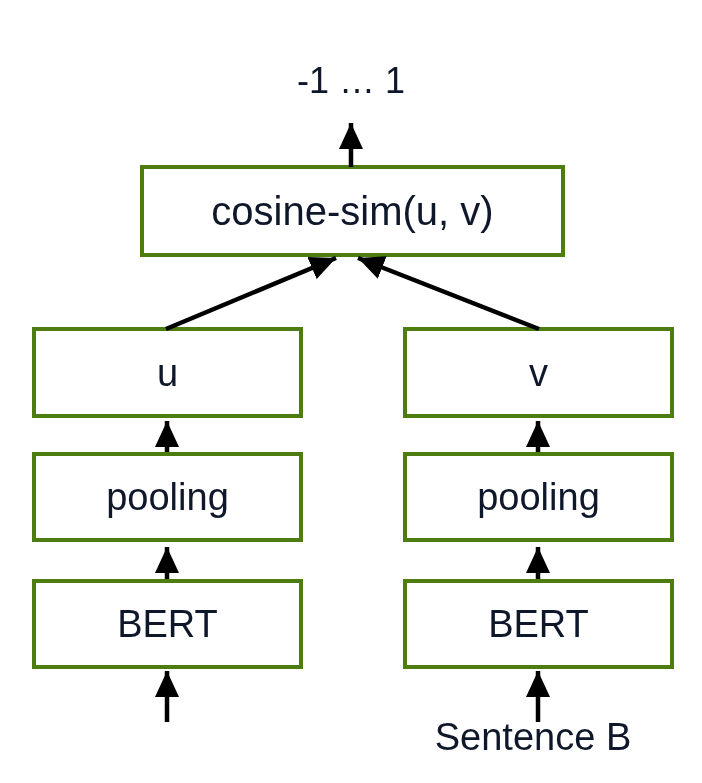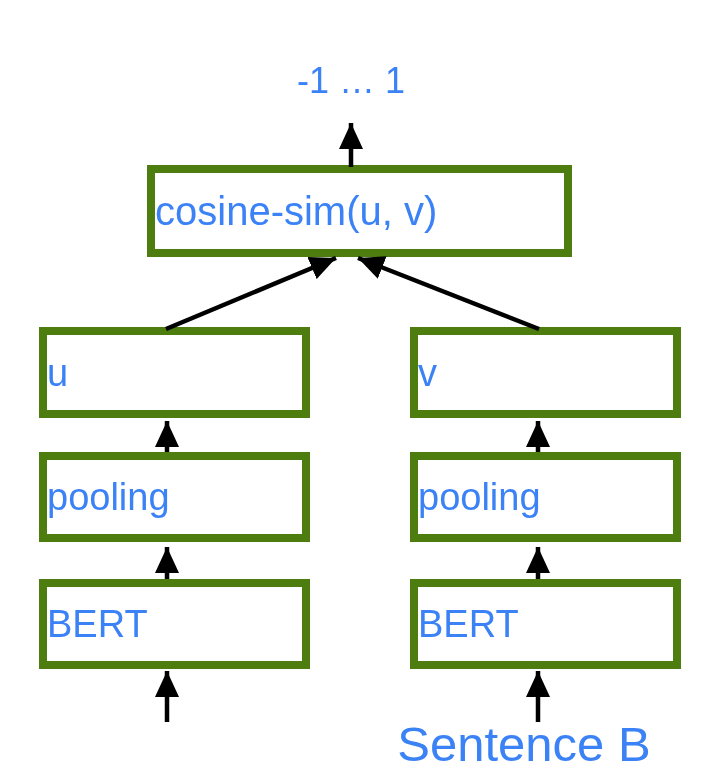--- a/index.html
+++ b/index.html
@@ -6,50 +6,50 @@
     margin: 0;
     padding: 0;
     background: #ffffff;
   }
   .canvas {
     position: relative;
     width: 702px;
     height: 783px;
     background: #ffffff;
     font-family: "Liberation Sans", sans-serif;
-    color: #3b82f6;
+    color: #0f172a;
     overflow: hidden;
   }
   .box {
     position: absolute;
     box-sizing: border-box;
-    border: 8px solid #4d7c0f;
+    border: 4px solid #4d7c0f;
     background: #ffffff;
     display: flex;
     align-items: center;
+    justify-content: center;
     font-size: 38px;
     line-height: 1;
-    margin-left: 7px;
   }
   .box-cosine   { left: 140px; top: 165px; width: 425px; height: 92px; font-size: 40px; }
   .box-u        { left: 32px;  top: 327px; width: 271px; height: 91px; }
   .box-v        { left: 403px; top: 327px; width: 271px; height: 91px; }
   .box-pool-l   { left: 32px;  top: 452px; width: 271px; height: 90px; }
   .box-pool-r   { left: 403px; top: 452px; width: 271px; height: 90px; }
   .box-bert-l   { left: 32px;  top: 579px; width: 271px; height: 90px; }
   .box-bert-r   { left: 403px; top: 579px; width: 271px; height: 90px; }
   .free-label {
     position: absolute;
     text-align: center;
     line-height: 1.15;
     white-space: nowrap;
   }
   .label-output     { left: 201px; top: 60px;  width: 300px; font-size: 36px; }
   .label-sentence-a { left: 10px;  top: 716px; width: 300px; font-size: 38px; }
-  .label-sentence-b { left: 374px; top: 716px; width: 300px; font-size: 49px; }
+  .label-sentence-b { left: 383px; top: 716px; width: 300px; font-size: 38px; }
   .arrow-layer {
     position: absolute;
     left: 0;
     top: 0;
     width: 702px;
     height: 783px;
     pointer-events: none;
   }
   .arrow-layer line {
     stroke: #000000;

